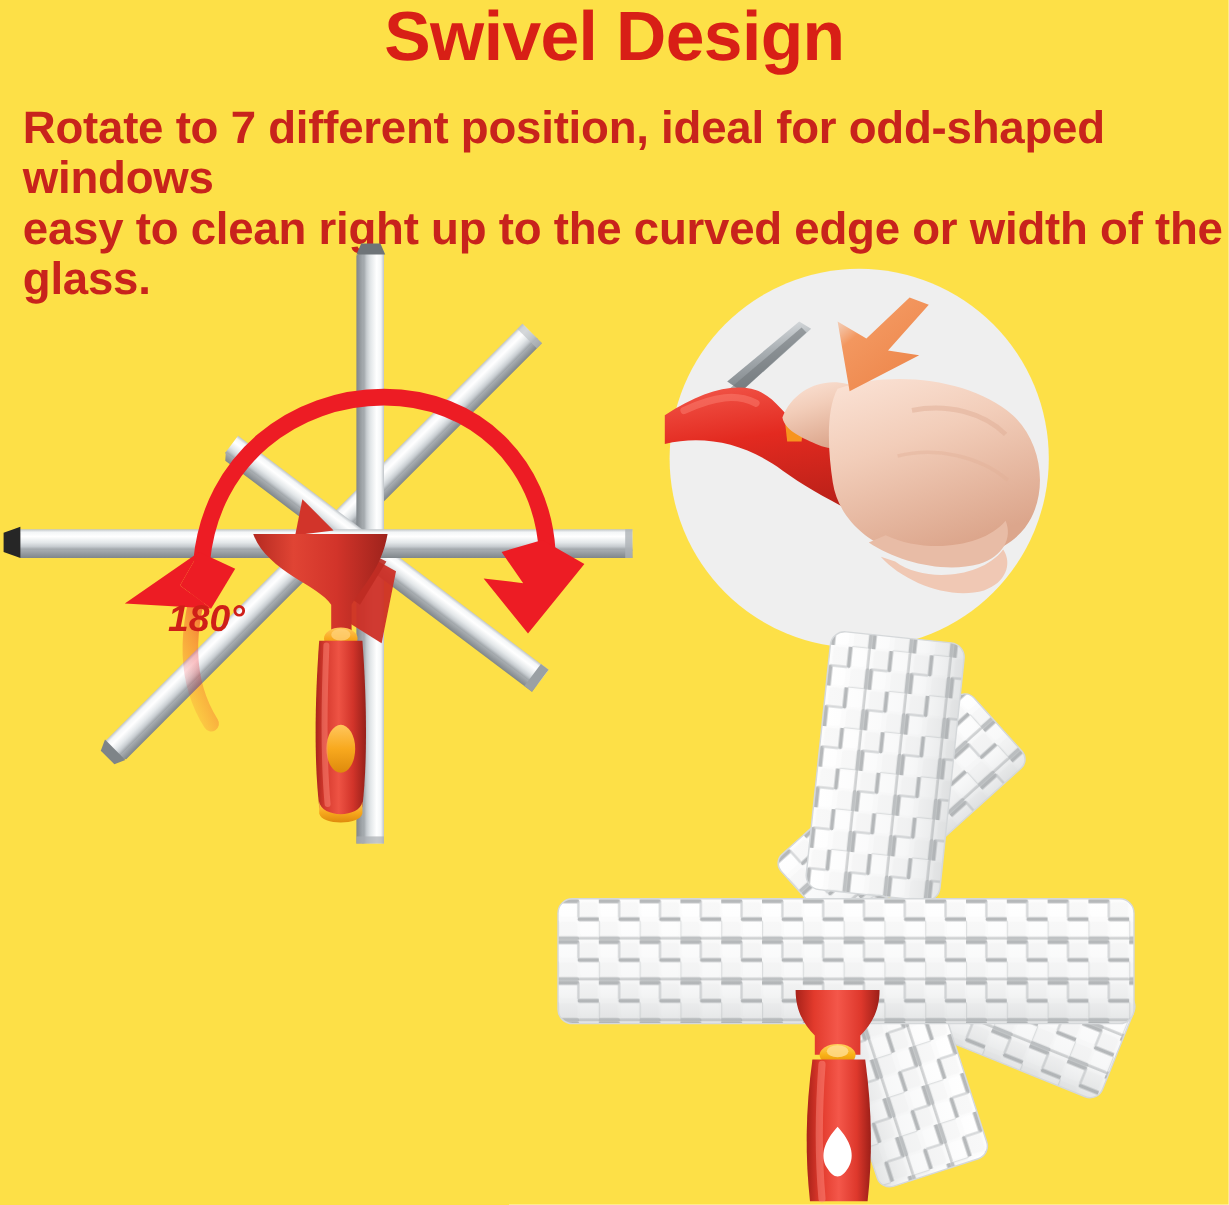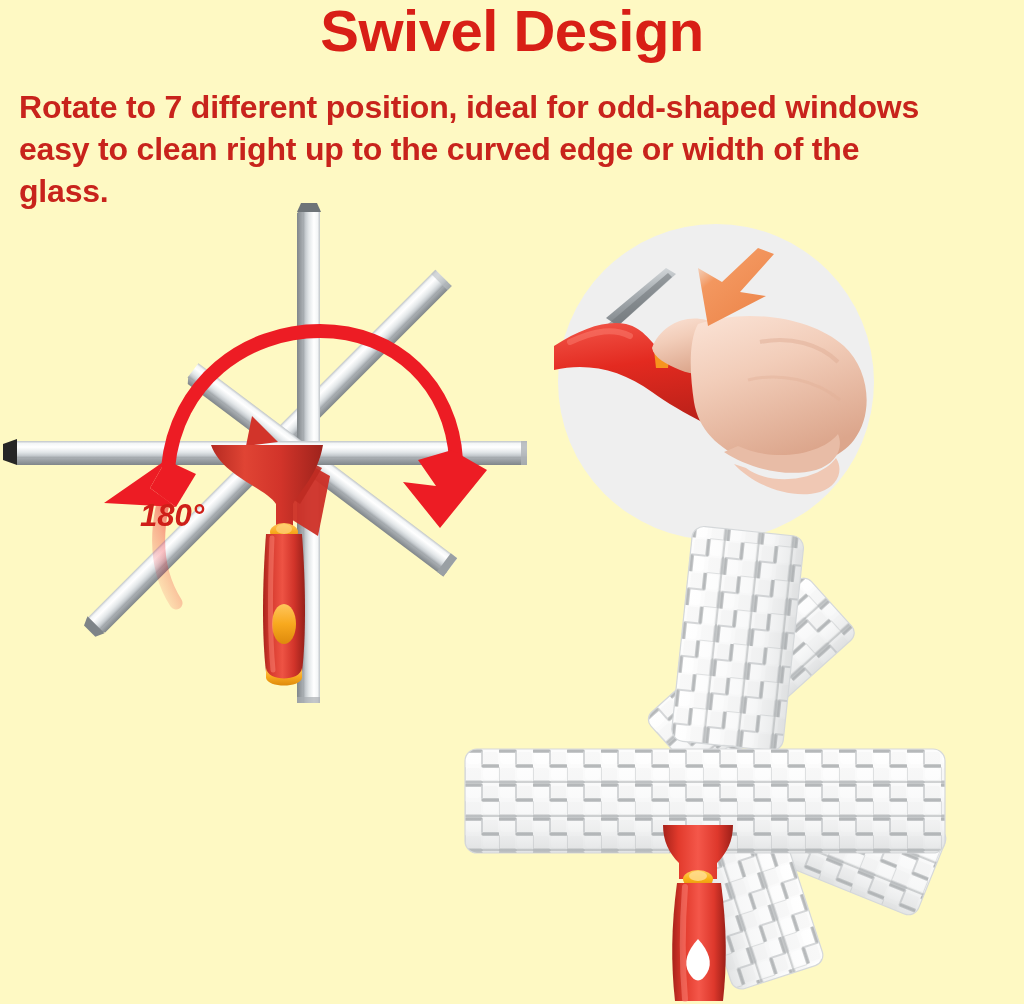--- a/index.html
+++ b/index.html
@@ -1,34 +1,34 @@
 <!DOCTYPE html>
 <html><head>
 <meta charset="utf-8">
 <style>
   html,body{margin:0;padding:0;background:#fff;}
   body{width:1024px;height:1004px;position:relative;overflow:hidden;
        font-family:"Liberation Sans",sans-serif;}
 
-  #page{position:absolute;inset:0;background:#fef9c3;}
+  #page{position:absolute;inset:0;background:#fde047;}
 
   
   #title{
     position:absolute;left:0;top:-2px;width:1024px;
     text-align:center;
     color:#D81F16;
     font-size:58px;font-weight:bold;
     letter-spacing:-0.5px;
     line-height:66px;
     white-space:nowrap;
   }
   #subtitle{
     position:absolute;left:19px;top:86px;width:1000px;
     color:#C8231C;
-    font-size:32px;font-weight:bold;
+    font-size:38px;font-weight:bold;
     line-height:42px;
     letter-spacing:-0.2px;
   }
 
   
   .stage{position:absolute;}
   .stage svg{display:block;overflow:visible;}
 
   #left-illus{left:0px;top:198px;width:530px;height:508px;}
   #inset-illus{left:548px;top:220px;width:340px;height:330px;}

